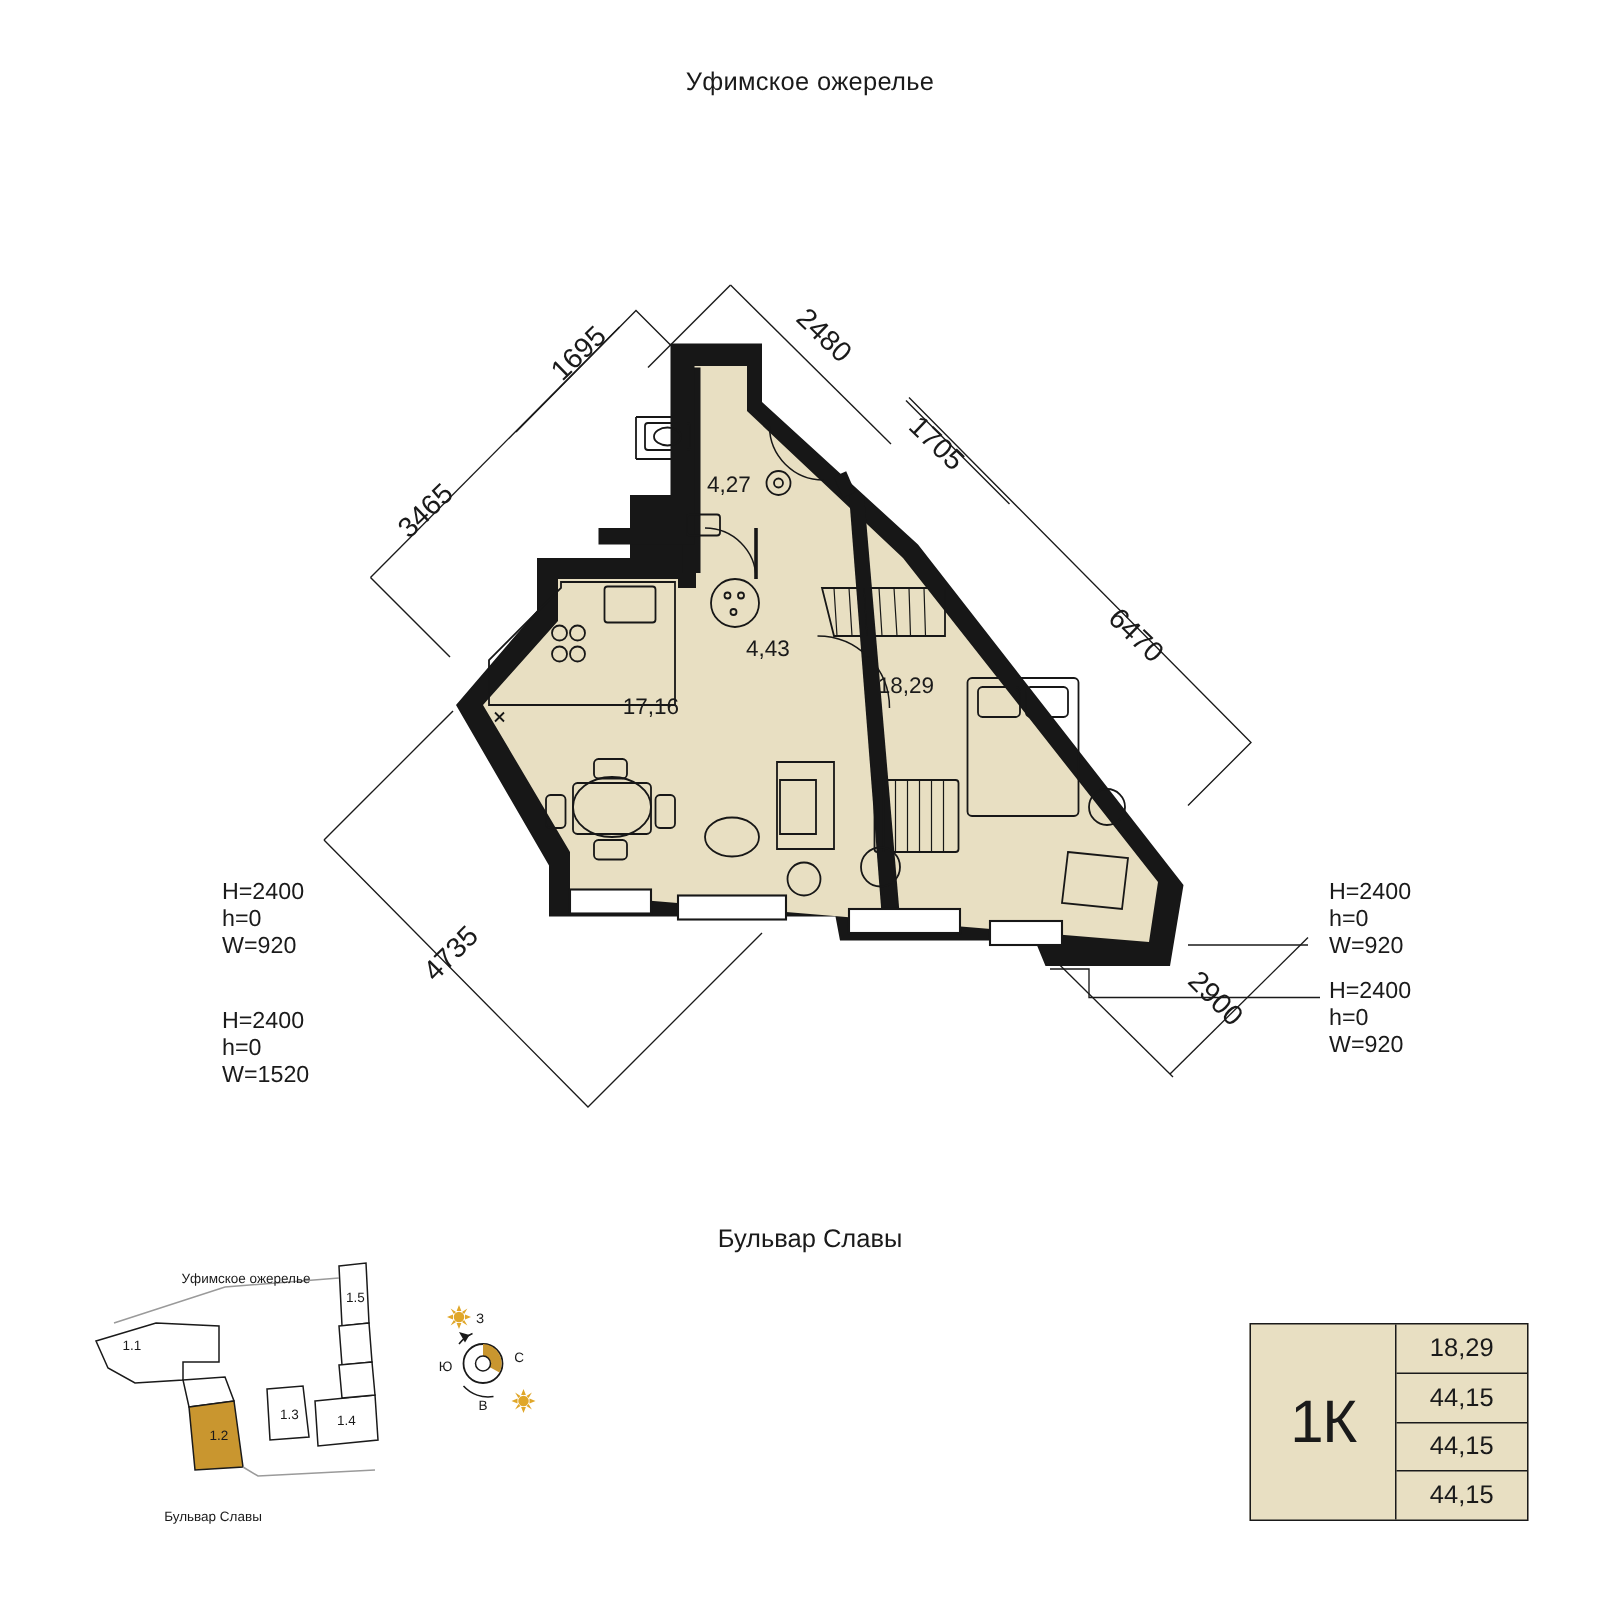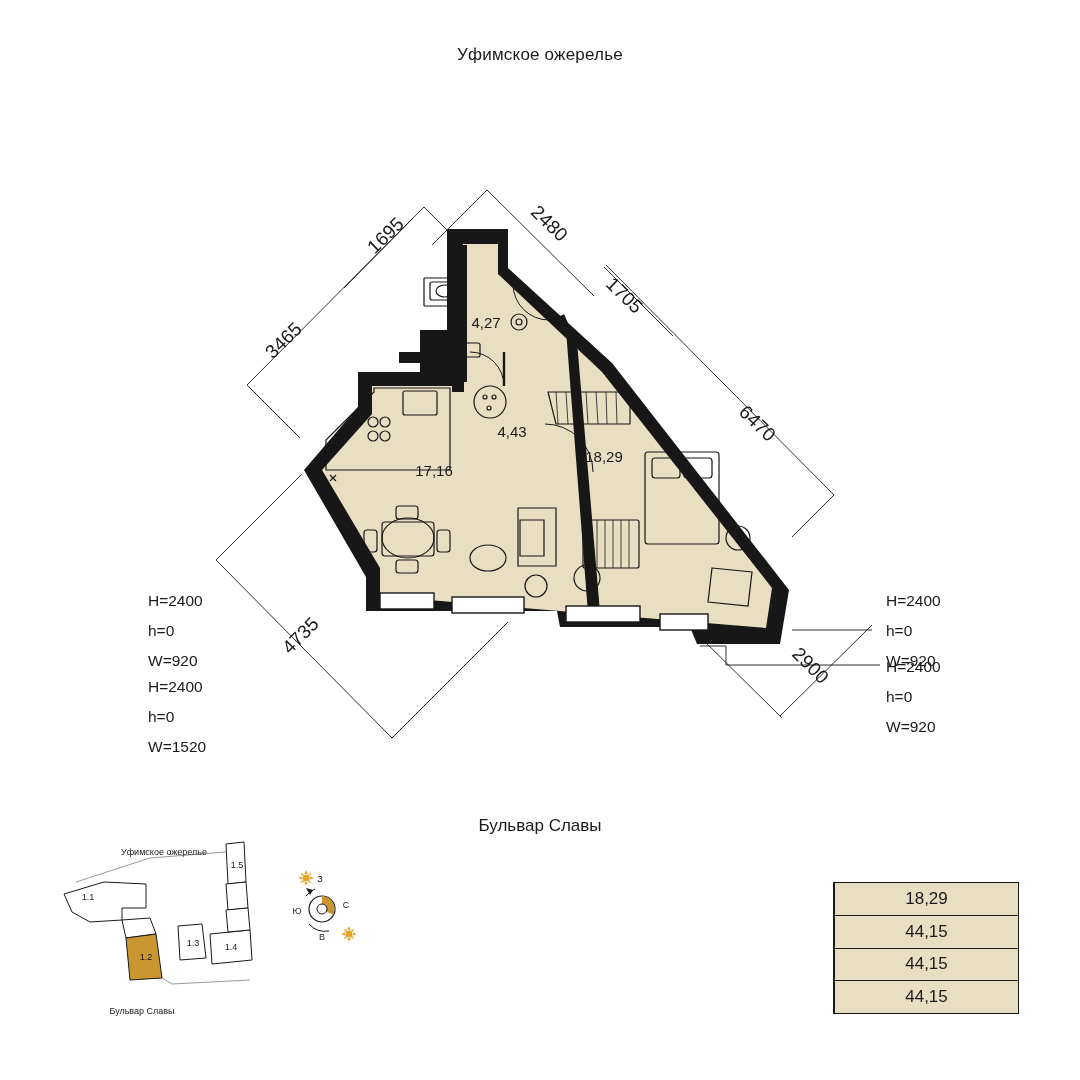--- a/index.html
+++ b/index.html
@@ -31,21 +31,21 @@
   }
 
   
   #plan-wrap {
     left: 0; top: 0; width: 1080px; height: 790px;
   }
 
   
   .spec {
     font-size: 15.5px;
-    line-height: 30px;
+    line-height: 18px;
     white-space: pre;
   }
   #spec-left-1 { left: 148px; top: 586px; }
   #spec-left-2 { left: 148px; top: 672px; }
   #spec-right-1 { left: 886px; top: 586px; }
   #spec-right-2 { left: 886px; top: 652px; }
 
   
   #keyplan { left: 60px; top: 838px; width: 300px; height: 190px; }
   #compass { left: 275px; top: 862px; width: 90px; height: 90px; }
@@ -307,19 +307,20 @@
   <g class="kp-text" text-anchor="middle">
     <text x="45" y="20">З</text>
     <text x="71" y="46">С</text>
     <text x="47" y="78">В</text>
     <text x="22" y="52">Ю</text>
   </g>
 </svg>
 </div>
 
 <div class="abs" id="summary">
+  <div class="code">1К</div>
   <div class="rows">
     <div>18,29</div>
     <div>44,15</div>
     <div>44,15</div>
     <div>44,15</div>
   </div>
 </div>
 
 </body></html>

